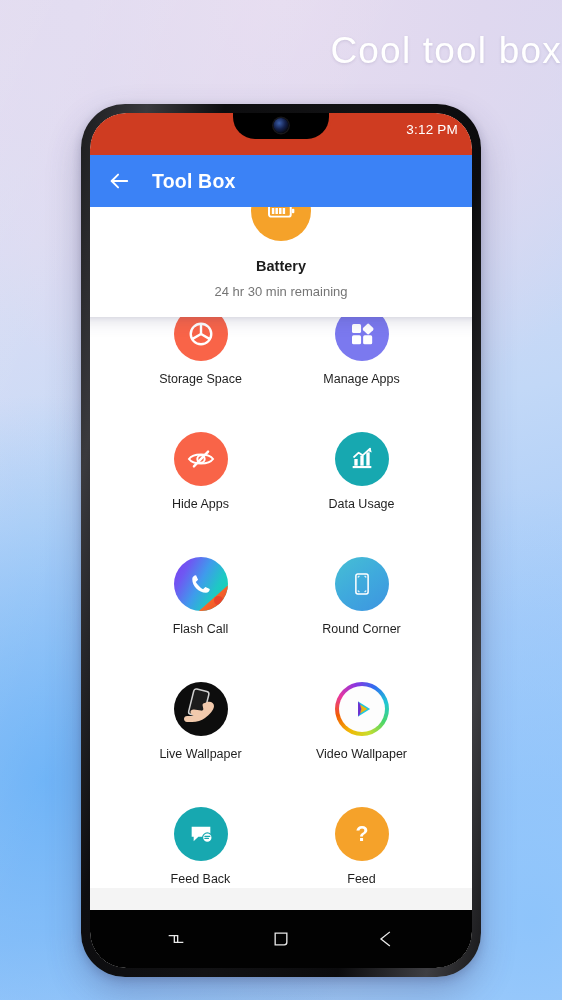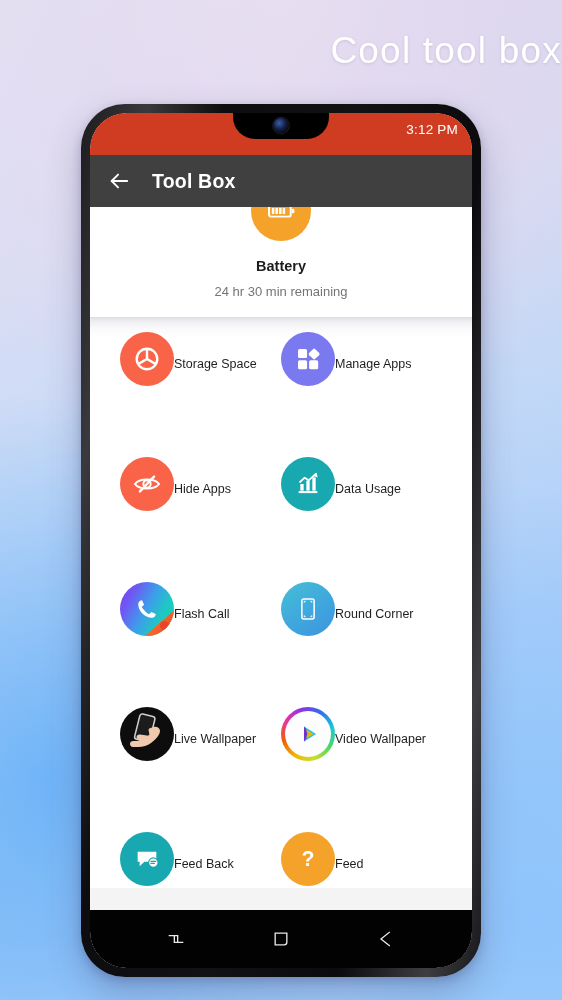--- a/index.html
+++ b/index.html
@@ -87,21 +87,21 @@
     box-shadow:0 0 0 1.5px #17171a;
   }
   .clock{
     position:absolute;right:14px;top:9px;
     color:#fff;font-size:13.5px;font-weight:400;
     letter-spacing:.2px;
   }
 
   
   .appbar{
-    flex:0 0 auto;height:52px;background:#404040;
+    flex:0 0 auto;height:52px;background:#3b82f6;
     display:flex;align-items:center;gap:22px;padding:0 18px;
     position:relative;
   }
   .back-arrow{width:22px;height:22px;display:block;}
   .appbar-title{
     color:#fff;font-size:19.5px;font-weight:bold;letter-spacing:.2px;
   }
   .appbar-shadow{
     position:absolute;left:0;right:0;bottom:-8px;height:8px;
     background:linear-gradient(to bottom, rgba(0,0,0,0.16), rgba(0,0,0,0));
@@ -132,21 +132,21 @@
     margin-top:10px;font-size:13px;color:#757575;
   }
 
   
   .grid{
     position:absolute;left:0;right:0;top:82px;bottom:0;
     display:grid;grid-template-columns:1fr 1fr;
     row-gap:16px;padding:12px 30px 0;box-sizing:border-box;
   }
   .tile{
-    display:flex;align-items:center;
+    display:flex;flex-direction:column;align-items:center;
     padding-top:6px;
   }
   .tile-icon{
     width:54px;height:54px;border-radius:50%;
     display:flex;align-items:center;justify-content:center;
     overflow:hidden;position:relative;
   }
   .tile-label{
     margin-top:11px;font-size:12.5px;color:#1f1f1f;
   }

